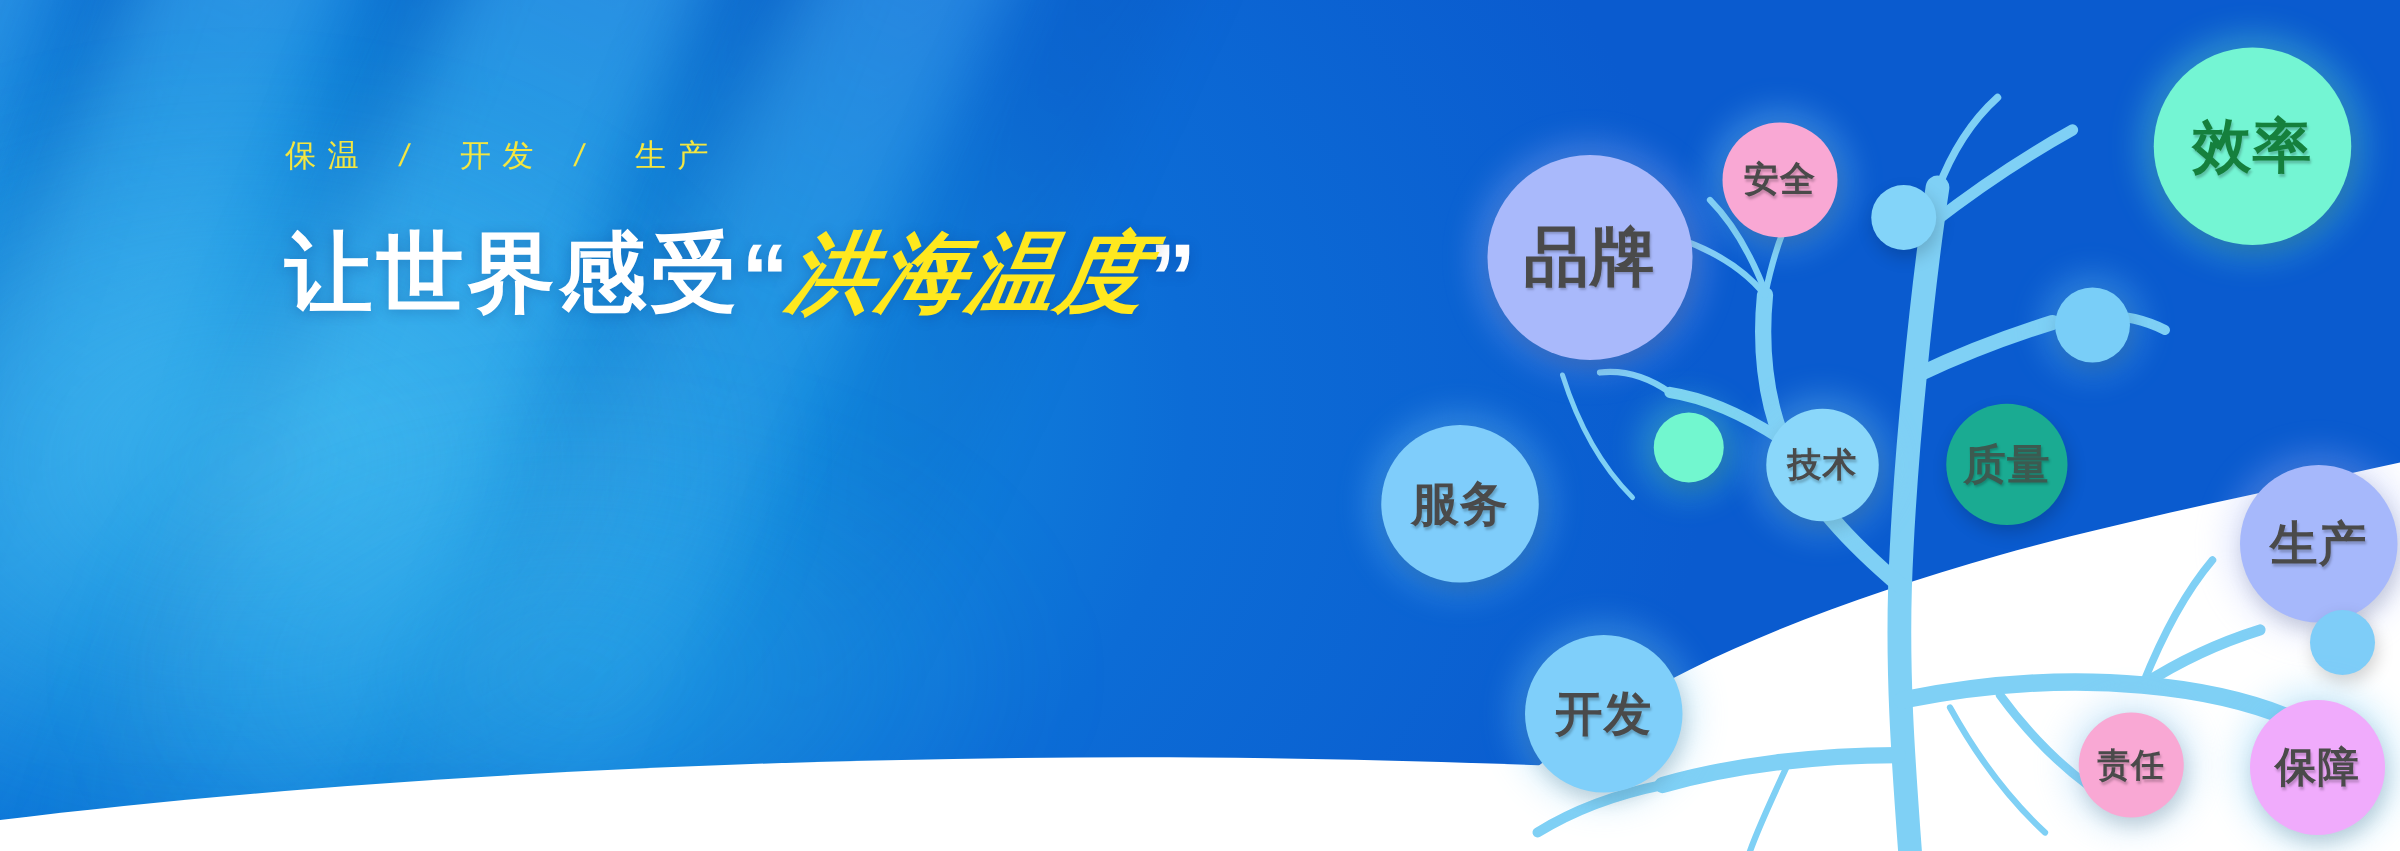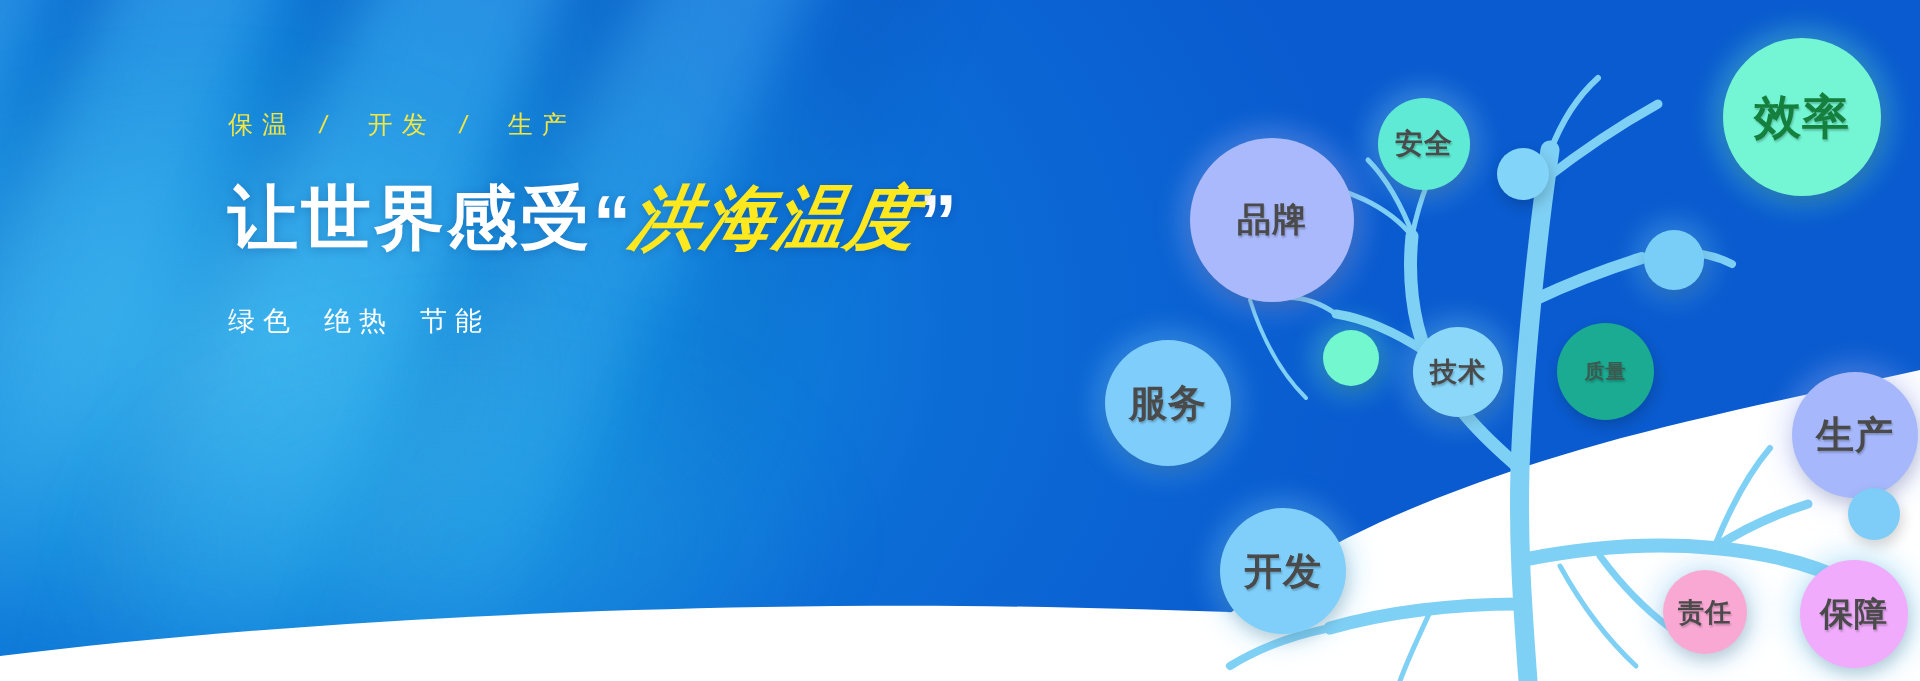--- a/index.html
+++ b/index.html
@@ -179,32 +179,32 @@
 
         <path d="M282,236 C258,206 214,186 170,182" stroke-width="5"></path>
         <path d="M120,300 C132,338 150,372 176,398" stroke-width="4"></path>
       </g>
     </svg>
     
     <div id="bubble-layer">
         <div class="bubble" style="left: 593px; top: 38px; width: 158px; height: 158px; background: rgb(116, 245, 211); color: #15803d; font-size: 47px; box-shadow: rgba(116, 245, 211, 0.333) 0px 0px 26px 10px, rgba(0, 0, 0, 0.18) 2px 6px 14px;">
           <span>效率</span>
         </div>
-        <div class="bubble" style="left: 248px; top: 98px; width: 92px; height: 92px; background: #5eead4; color: rgb(74, 74, 74); font-size: 28px; box-shadow: rgba(143, 220, 251, 0.333) 0px 0px 26px 10px, rgba(0, 0, 0, 0.18) 2px 6px 14px;">
+        <div class="bubble" style="left: 248px; top: 98px; width: 92px; height: 92px; background: #f9a8d4; color: rgb(74, 74, 74); font-size: 28px; box-shadow: rgba(143, 220, 251, 0.333) 0px 0px 26px 10px, rgba(0, 0, 0, 0.18) 2px 6px 14px;">
           <span>安全</span>
         </div>
-        <div class="bubble" style="left: 60px; top: 138px; width: 164px; height: 164px; background: rgb(169, 185, 251); color: rgb(74, 74, 74); font-size: 34px; box-shadow: rgba(169, 185, 251, 0.333) 0px 0px 26px 10px, rgba(0, 0, 0, 0.18) 2px 6px 14px;">
+        <div class="bubble" style="left: 60px; top: 124px; width: 164px; height: 164px; background: rgb(169, 185, 251); color: rgb(74, 74, 74); font-size: 52px; box-shadow: rgba(169, 185, 251, 0.333) 0px 0px 26px 10px, rgba(0, 0, 0, 0.18) 2px 6px 14px;">
           <span>品牌</span>
         </div>
         <div class="bubble" style="left: 367px; top: 148px; width: 52px; height: 52px; background: rgb(131, 212, 249); color: rgb(74, 74, 74); font-size: 0px; box-shadow: rgba(0, 0, 0, 0.18) 2px 6px 14px;"></div>
         <div class="bubble" style="left: 514px; top: 230px; width: 60px; height: 60px; background: rgb(121, 206, 248); color: rgb(74, 74, 74); font-size: 0px; box-shadow: rgba(121, 206, 248, 0.333) 0px 0px 26px 10px, rgba(0, 0, 0, 0.18) 2px 6px 14px;"></div>
         <div class="bubble" style="left: 283px; top: 327px; width: 90px; height: 90px; background: rgb(138, 215, 250); color: rgb(74, 74, 74); font-size: 27px; box-shadow: rgba(138, 215, 250, 0.333) 0px 0px 26px 10px, rgba(0, 0, 0, 0.18) 2px 6px 14px;">
           <span>技术</span>
         </div>
-        <div class="bubble" style="left: 427px; top: 323px; width: 97px; height: 97px; background: rgb(26, 171, 146); color: rgb(60, 90, 80); font-size: 20px; box-shadow: rgba(0, 0, 0, 0.18) 2px 6px 14px;">
+        <div class="bubble" style="left: 427px; top: 323px; width: 97px; height: 97px; background: rgb(26, 171, 146); color: rgb(60, 90, 80); font-size: 34px; box-shadow: rgba(0, 0, 0, 0.18) 2px 6px 14px;">
           <span>质量</span>
         </div>
         <div class="bubble" style="left: 193px; top: 330px; width: 56px; height: 56px; background: rgb(114, 247, 207); color: rgb(74, 74, 74); font-size: 0px; box-shadow: rgba(114, 247, 207, 0.333) 0px 0px 26px 10px, rgba(0, 0, 0, 0.18) 2px 6px 14px;"></div>
         <div class="bubble" style="left: -25px; top: 340px; width: 126px; height: 126px; background: rgb(127, 205, 251); color: rgb(74, 74, 74); font-size: 38px; box-shadow: rgba(127, 205, 251, 0.333) 0px 0px 26px 10px, rgba(0, 0, 0, 0.18) 2px 6px 14px;">
           <span>服务</span>
         </div>
         <div class="bubble" style="left: 662px; top: 372px; width: 126px; height: 126px; background: rgb(166, 184, 251); color: rgb(74, 74, 74); font-size: 38px; box-shadow: rgba(166, 184, 251, 0.333) 0px 0px 26px 10px, rgba(0, 0, 0, 0.18) 2px 6px 14px;">
           <span>生产</span>
         </div>
         <div class="bubble" style="left: 718px; top: 488px; width: 52px; height: 52px; background: rgb(126, 205, 248); color: rgb(74, 74, 74); font-size: 0px; box-shadow: rgba(0, 0, 0, 0.18) 2px 6px 14px;"></div>
@@ -228,18 +228,15 @@
       <span>开发</span>
       <span class="sep">/</span>
       <span>生产</span>
     </div>
 
 
     <div class="head2">
       <span>让世界感受</span><span class="qmark">“</span><span class="accent">洪海温度</span><span class="qmark">”</span>
     </div>
 
-    <div class="subline">
-      <span>绿色</span><span class="gap"></span><span>绝热</span><span class="gap"></span><span>节能</span>
-    </div>
 
   </div>
 </div>
 
 </body></html>

